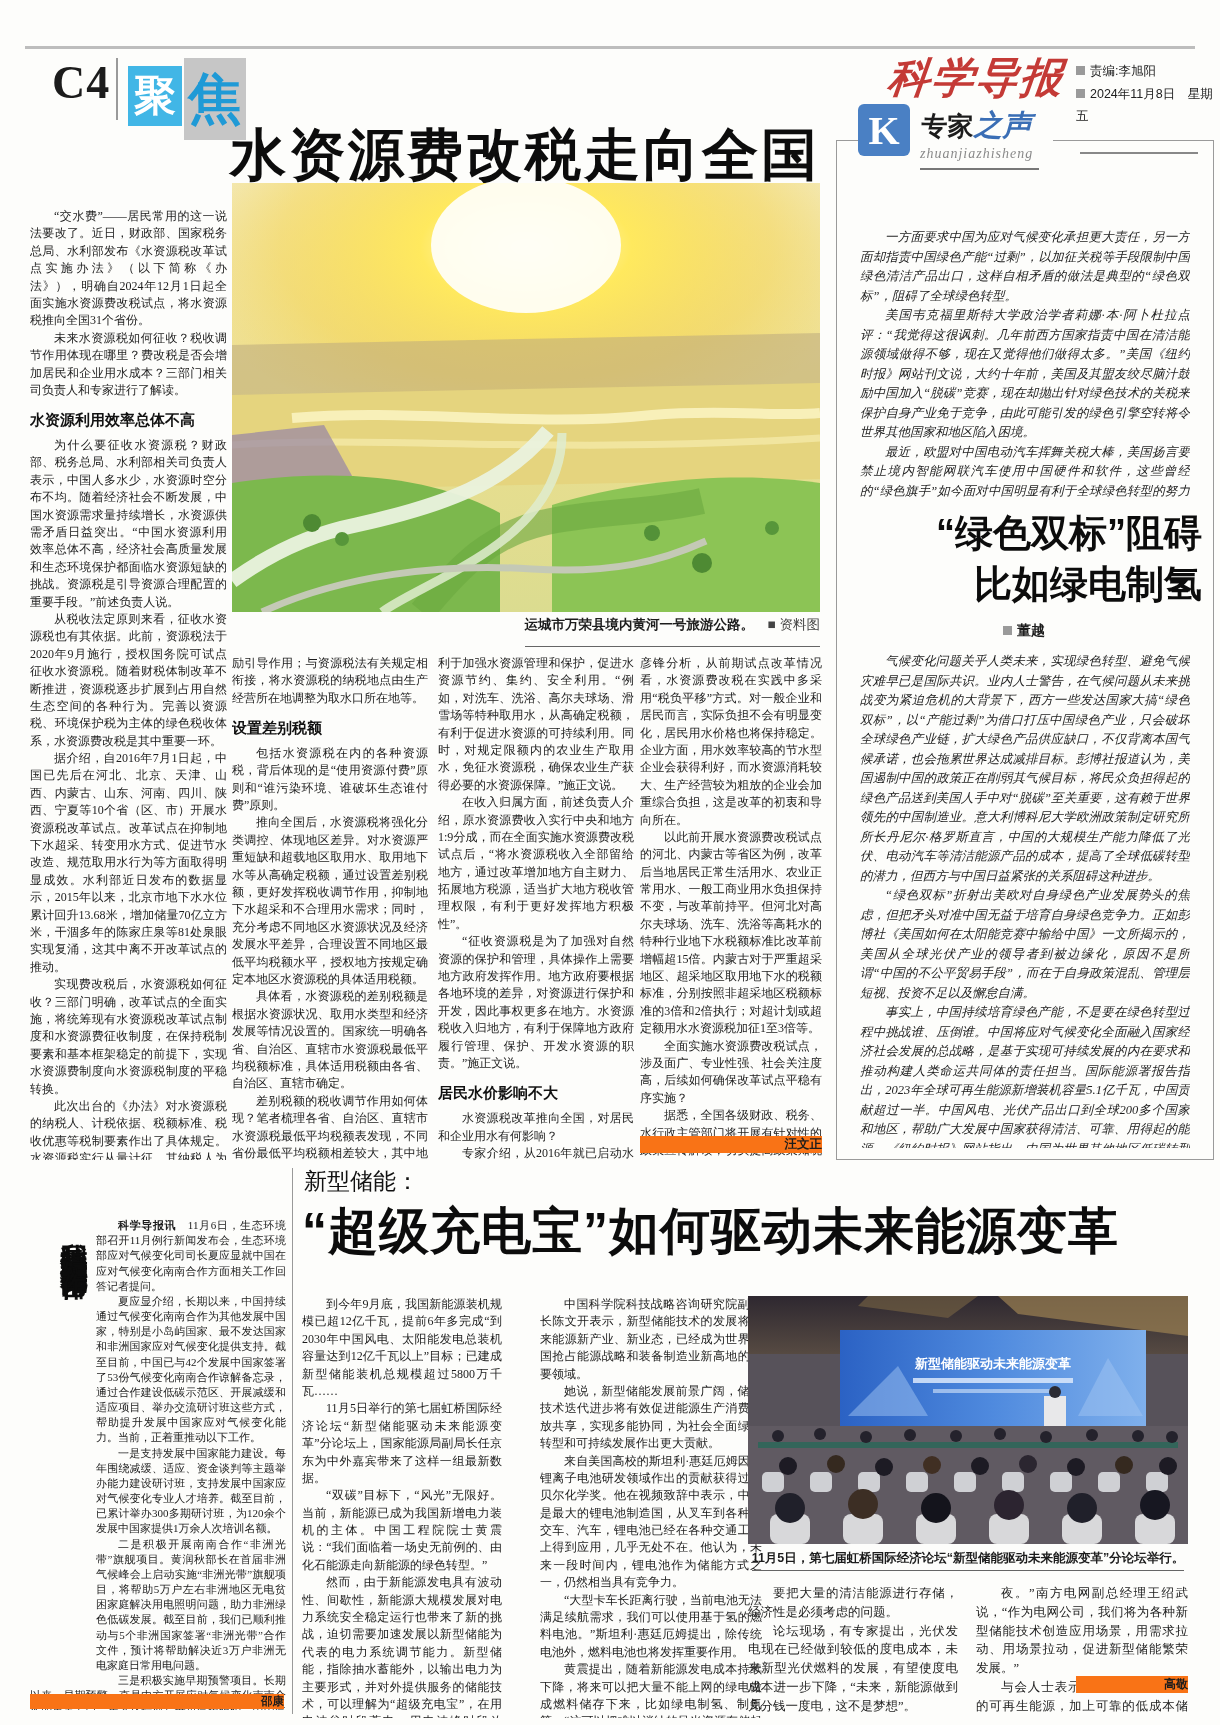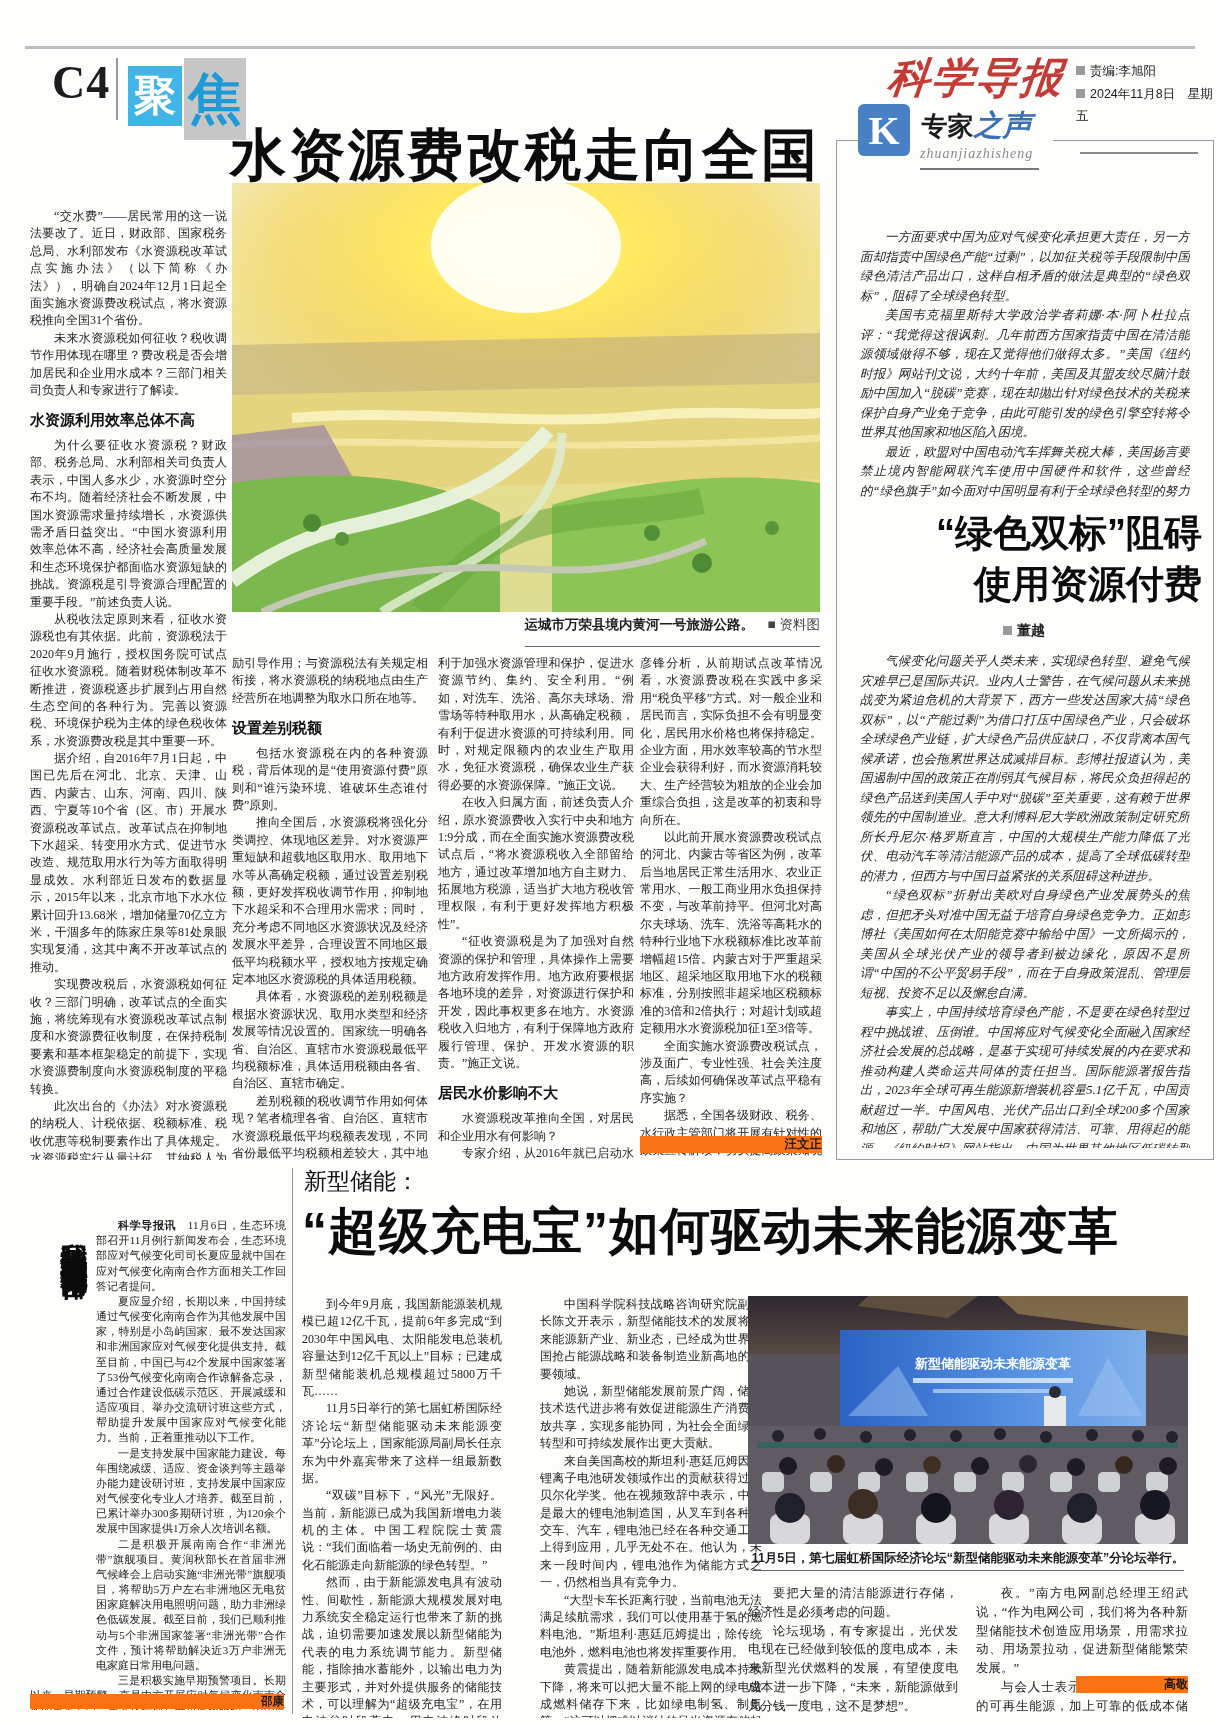--- a/index.html
+++ b/index.html
@@ -193,21 +193,21 @@
   </div>
   <div class="abs sb-lead">
     <div>
         <p class="para">一方面要求中国为应对气候变化承担更大责任，另一方面却指责中国绿色产能“过剩”，以加征关税等手段限制中国绿色清洁产品出口，这样自相矛盾的做法是典型的“绿色双标”，阻碍了全球绿色转型。</p>
         <p class="para">美国韦克福里斯特大学政治学者莉娜·本·阿卜杜拉点评：“我觉得这很讽刺。几年前西方国家指责中国在清洁能源领域做得不够，现在又觉得他们做得太多。”美国《纽约时报》网站刊文说，大约十年前，美国及其盟友绞尽脑汁鼓励中国加入“脱碳”竞赛，现在却抛出针对绿色技术的关税来保护自身产业免于竞争，由此可能引发的绿色引擎空转将令世界其他国家和地区陷入困境。</p>
         <p class="para">最近，欧盟对中国电动汽车挥舞关税大棒，美国扬言要禁止境内智能网联汽车使用中国硬件和软件，这些曾经的“绿色旗手”如今面对中国明显有利于全球绿色转型的努力却表现出“令人费解的敌意”，这不禁让人心生疑问：他们是真心要推动全球可持续发展，还只是把气候问题作为打压迟滞他国发展的手段？比起实现绿色转型这一人类共同愿景，这些国家显然更关心自己的主导地位和市场份额。世界报业辛迪加网站刊文一语道破了荒谬双标背后的自私心态：“像欧盟或美国这样的大型发达经济体，从来不允许地缘政治对手主导未来的成长型产业。”</p>
       </div>
   </div>
   <div class="abs sb-headline">
     <div>“绿色双标”阻碍</div>
-    <div>使用资源付费</div>
+    <div>比如绿电制氢</div>
   </div>
   <div class="abs sb-byline">
     <span class="sq"></span><span>董越</span>
   </div>
   <div class="abs sb-body">
     <div>
         <p class="para">气候变化问题关乎人类未来，实现绿色转型、避免气候灾难早已是国际共识。业内人士警告，在气候问题从未来挑战变为紧迫危机的大背景下，西方一些发达国家大搞“绿色双标”，以“产能过剩”为借口打压中国绿色产业，只会破坏全球绿色产业链，扩大绿色产品供应缺口，不仅背离本国气候承诺，也会拖累世界达成减排目标。彭博社报道认为，美国遏制中国的政策正在削弱其气候目标，将民众负担得起的绿色产品送到美国人手中对“脱碳”至关重要，这有赖于世界领先的中国制造业。意大利博科尼大学欧洲政策制定研究所所长丹尼尔·格罗斯直言，中国的大规模生产能力降低了光伏、电动汽车等清洁能源产品的成本，提高了全球低碳转型的潜力，但西方与中国日益紧张的关系阻碍这种进步。</p>
         <p class="para">“绿色双标”折射出美欧对自身绿色产业发展势头的焦虑，但把矛头对准中国无益于培育自身绿色竞争力。正如彭博社《美国如何在太阳能竞赛中输给中国》一文所揭示的，美国从全球光伏产业的领导者到被边缘化，原因不是所谓“中国的不公平贸易手段”，而在于自身政策混乱、管理层短视、投资不足以及懈怠自满。</p>
         <p class="para">事实上，中国持续培育绿色产能，不是要在绿色转型过程中挑战谁、压倒谁。中国将应对气候变化全面融入国家经济社会发展的总战略，是基于实现可持续发展的内在要求和推动构建人类命运共同体的责任担当。国际能源署报告指出，2023年全球可再生能源新增装机容量5.1亿千瓦，中国贡献超过一半。中国风电、光伏产品出口到全球200多个国家和地区，帮助广大发展中国家获得清洁、可靠、用得起的能源。《纽约时报》网站指出，中国为世界其他地区低碳转型提供助力，已经“完全改写了全球绿色转型的故事”。诺贝尔经济学奖得主迈克尔·斯彭斯表示，中国的低成本先进产品和技术可以加速其他地区的绿色转型，包括高收入国家在内都会从中受益。</p>
       </div>

